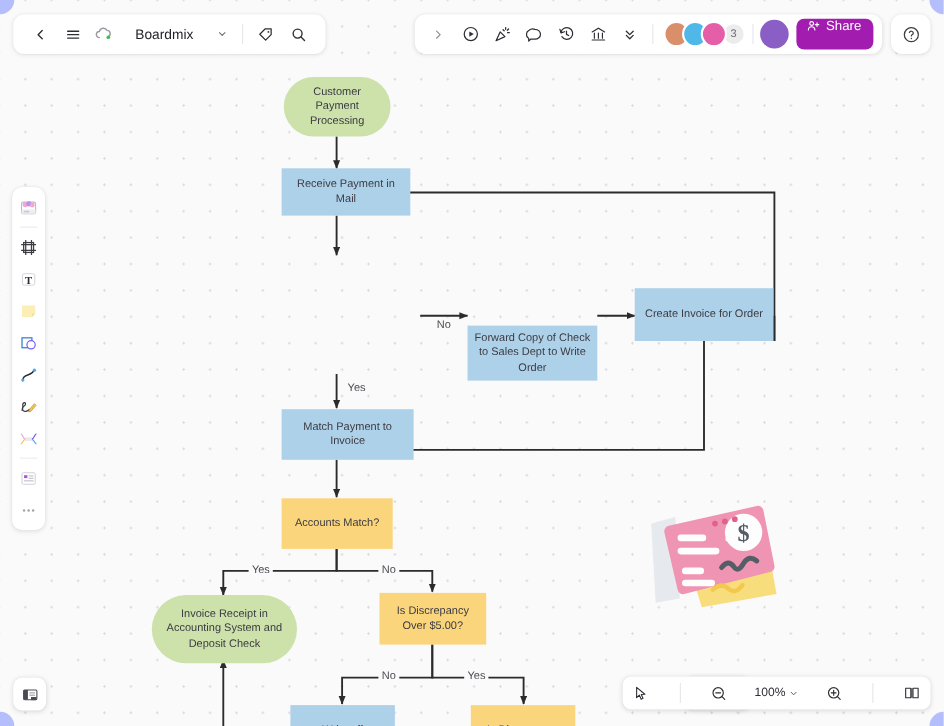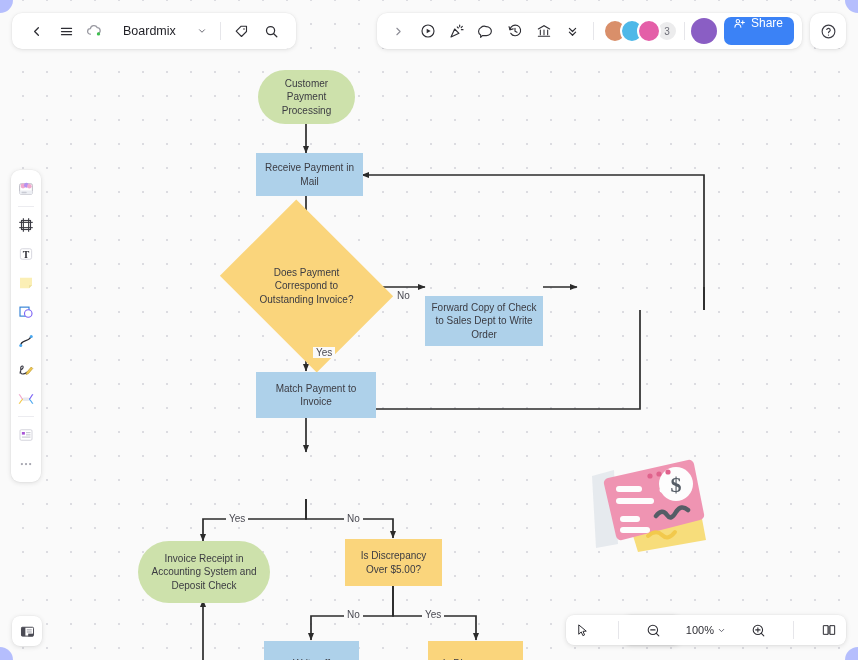--- a/index.html
+++ b/index.html
@@ -99,21 +99,21 @@
     width: 22px; height: 22px; border-radius: 50%;
     background: #ececed; color: #6e6e78;
     font-size: 10px; display: flex; align-items: center; justify-content: center;
     margin-left: -5px; border: 2px solid #fff;
   }
   .av-solo { width: 26px; height: 26px; border-radius: 50%; overflow: hidden; position: relative; }
 
   #share-btn {
     display: flex; align-items: center; gap: 5px;
     height: 28px; padding: 0 11px 16px 9px;
-    background: #3b82f6; color: #fff;
+    background: #a21caf; color: #fff;
     border-radius: 7px; font-size: 12px; font-weight: 500;
     cursor: pointer; margin-left: 6px; white-space: nowrap;
   }
 
   
   #tool-rail {
     position: absolute; left: 11px; top: 170px;
     width: 30px; padding: 5px 0;
     background: #fff; border-radius: 9px;
     box-shadow: 0 1px 5px rgba(0,0,0,.12), 0 0 0 .5px rgba(0,0,0,.03);
@@ -197,38 +197,40 @@
       <path d="M640,310 L640,409 L362,409" stroke="#2b2b2b" stroke-width="1.7" fill="none" marker-end="url(#ah)"></path>
 
       <path d="M704,310 L704,175 L362,175" stroke="#2b2b2b" stroke-width="1.7" fill="none" marker-end="url(#ah)"></path>
       <path d="M704,310 L704,287" stroke="#2b2b2b" stroke-width="1.7" fill="none"></path>
     </svg>
 
     <div class="node n-green" style="left:258px;top:70px;width:97px;height:54px;">
       <span>Customer Payment Processing</span>
     </div>
 
-    <div class="node n-blue" style="left:256px;top:153px;width:107px;height:43px;">
+    <div class="node n-blue" style="left:256px;top:153px;width:117px;height:43px;">
       <span>Receive Payment in Mail</span>
     </div>
 
-    <div class="diamond-wrap" style="left:238px;top:232px;width:137px;height:108px;">
-      <div class="diamond-shape"></div>
-      <div class="diamond-text">Does Payment Correspond to Outstanding Invoice?</div>
-    </div>
 
     <div class="node n-blue" style="left:425px;top:262px;width:118px;height:50px;margin-top:34px;">
       <span>Forward Copy of Check to Sales Dept to Write Order</span>
     </div>
 
+    <div class="node n-blue" style="left:577px;top:262px;width:126px;height:48px;">
+      <span>Create Invoice for Order</span>
+    </div>
 
     <div class="node n-blue" style="left:256px;top:372px;width:120px;height:46px;">
       <span>Match Payment to Invoice</span>
     </div>
 
+    <div class="node n-yellow" style="left:256px;top:453px;width:101px;height:46px;">
+      <span>Accounts Match?</span>
+    </div>
 
     <div class="node n-green" style="left:138px;top:541px;width:132px;height:62px;">
       <span>Invoice Receipt in Accounting System and Deposit Check</span>
     </div>
 
     <div class="node n-yellow" style="left:345px;top:539px;width:97px;height:47px;">
       <span>Is Discrepancy Over $5.00?</span>
     </div>
 
     <div class="node n-blue" style="left:264px;top:641px;width:95px;height:46px;">

